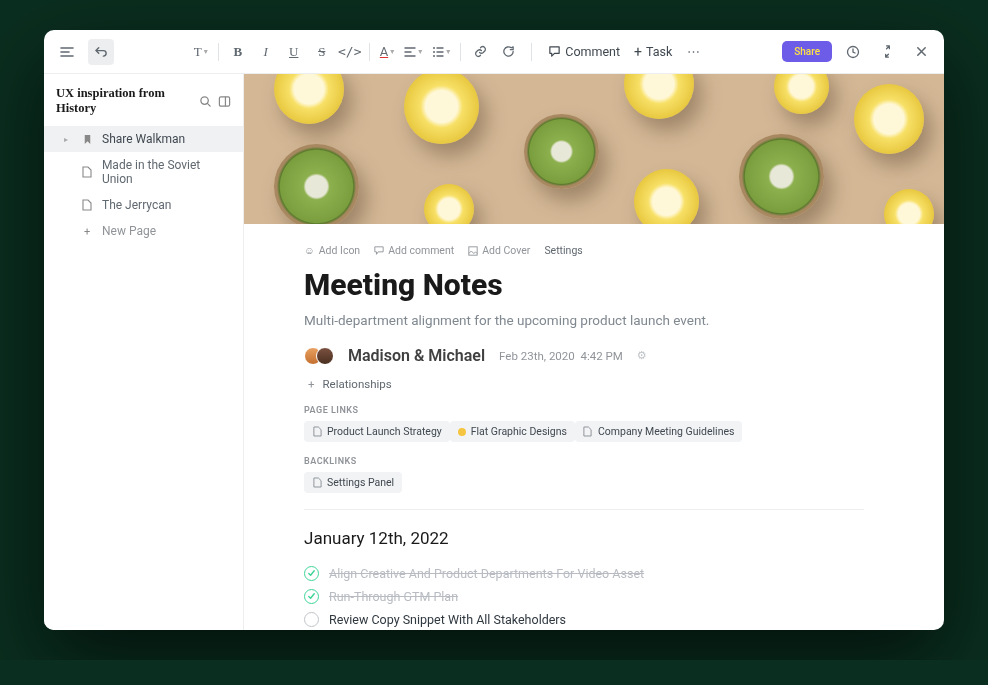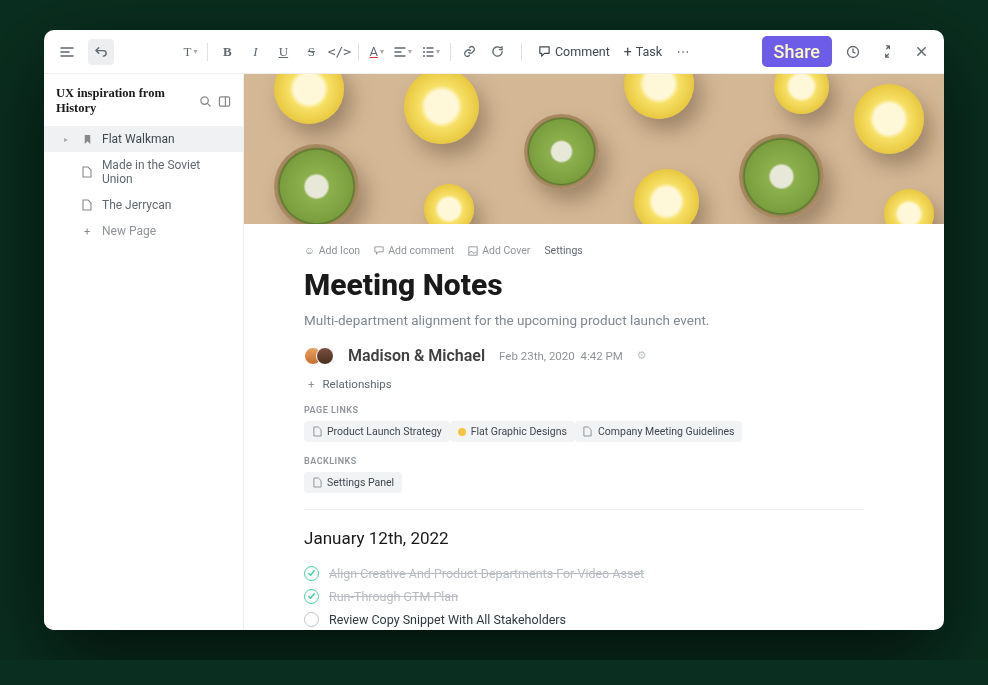--- a/index.html
+++ b/index.html
@@ -44,24 +44,24 @@
 .tb-btn.bold { font-weight: 700; font-family: Georgia, serif;}
 .tb-btn.italic { font-style: italic; font-family: Georgia, serif;}
 .tb-btn.underline { text-decoration: underline; font-family: Georgia, serif;}
 .tb-btn.strike { text-decoration: line-through; font-family: Georgia, serif;}
 .tb-btn.code { font-family: monospace; }
 .tb-drop { display:flex; align-items:center; gap:2px; padding:0 4px; height:26px; cursor:pointer; color:#606870; font-size:13px; border-radius:4px;}
 .chev-down { font-size:8px; color:#aaa; }
 .tb-text-btn { display:flex; align-items:center; gap:4px; padding:0 6px; height:28px; cursor:pointer; color:#404850; font-size:12.5px; border-radius:4px;}
 .share-btn {
   background: #6c5ce7;
-  color: #fef9c3;
+  color: #fde047;
   padding: 5px 12px;
   border-radius: 5px;
-  font-size: 18px;
+  font-size: 10px;
   font-weight: 500;
   cursor: pointer;
 }
 .body { flex:1; display:flex; overflow:hidden; }
 .sidebar {
   width: 200px;
   border-right: 1px solid #eceef0;
   display: flex; flex-direction: column;
   background: #fff;
 }
@@ -240,21 +240,21 @@
         </div>
       </div>
 
       <div class="side-item active">
         <span class="side-caret">▸</span>
         <span class="side-icon">
           <svg width="11" height="11" viewBox="0 0 12 12">
               <path d="M3 1h6v10L6 8l-3 3z" fill="currentColor"></path>
             </svg>
         </span>
-        <span>Flat Walkman</span>
+        <span>Share Walkman</span>
       </div>
       <div class="side-item sub">
         <span class="side-icon">
           <svg width="10" height="12" viewBox="0 0 10 12">
               <path d="M1 1h5l3 3v7H1z" stroke="currentColor" stroke-width="1.1" fill="none"></path>
             </svg>
         </span>
         <span>Made in the Soviet Union</span>
       </div>
       <div class="side-item sub">

